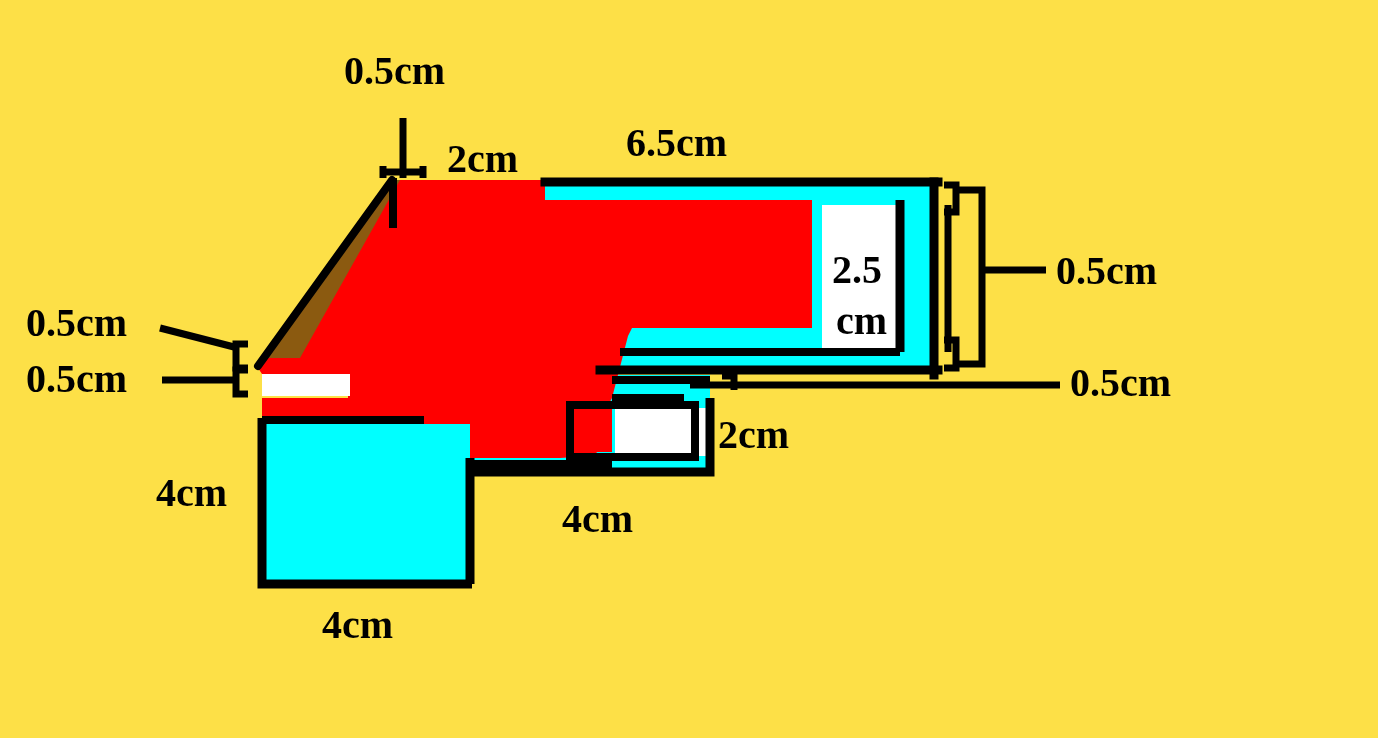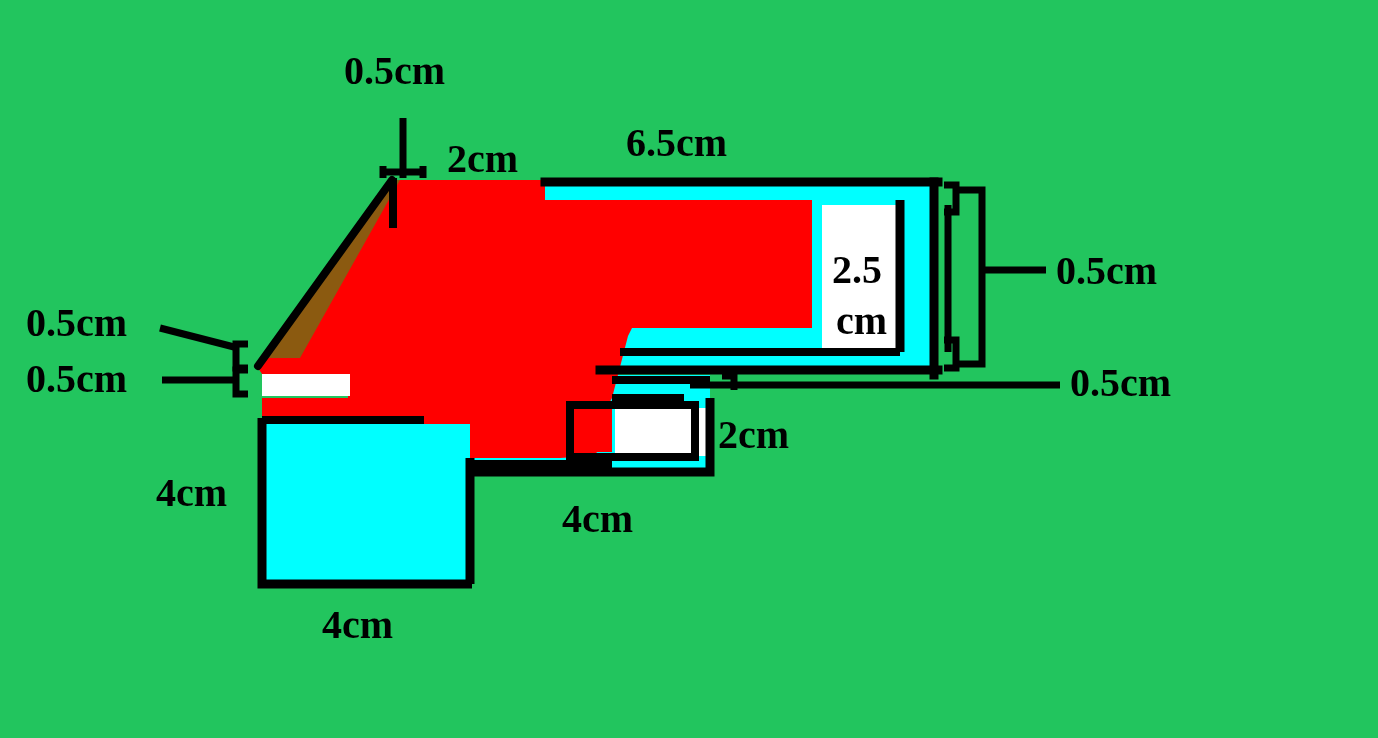--- a/index.html
+++ b/index.html
@@ -10,21 +10,21 @@
   body {
     width: 1378px;
     height: 738px;
     font-family: "Liberation Serif", serif;
     overflow: hidden;
   }
   #diagram-root {
     position: relative;
     width: 1378px;
     height: 738px;
-    background: #22c55e;
+    background: #fde047;
   }
   svg.figure {
     position: absolute;
     left: 0;
     top: 0;
     width: 1378px;
     height: 738px;
   }
   .dim-label {
     font-family: "Liberation Serif", serif;

